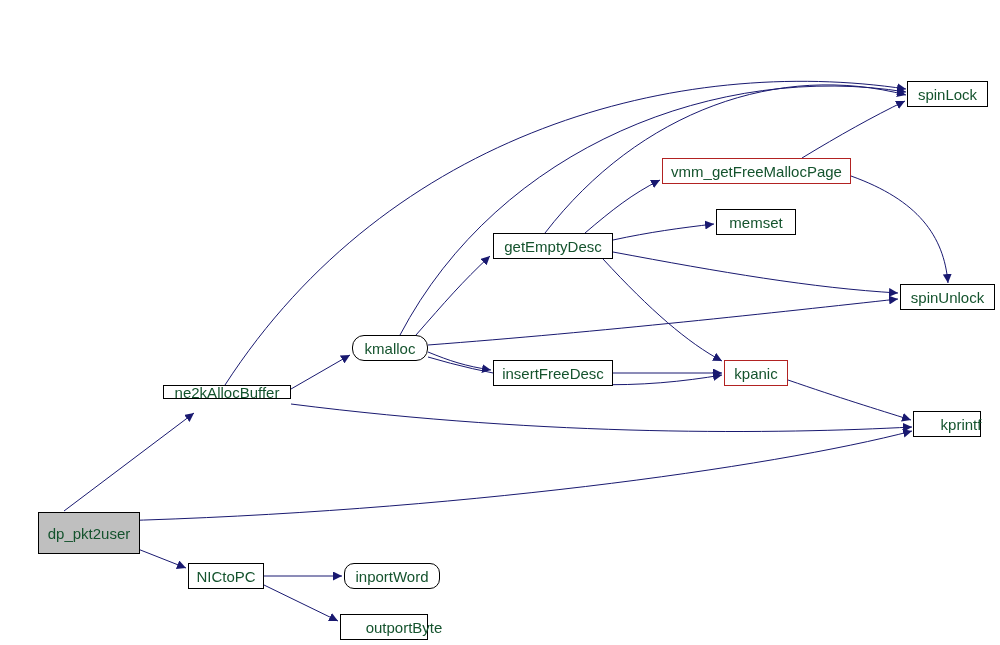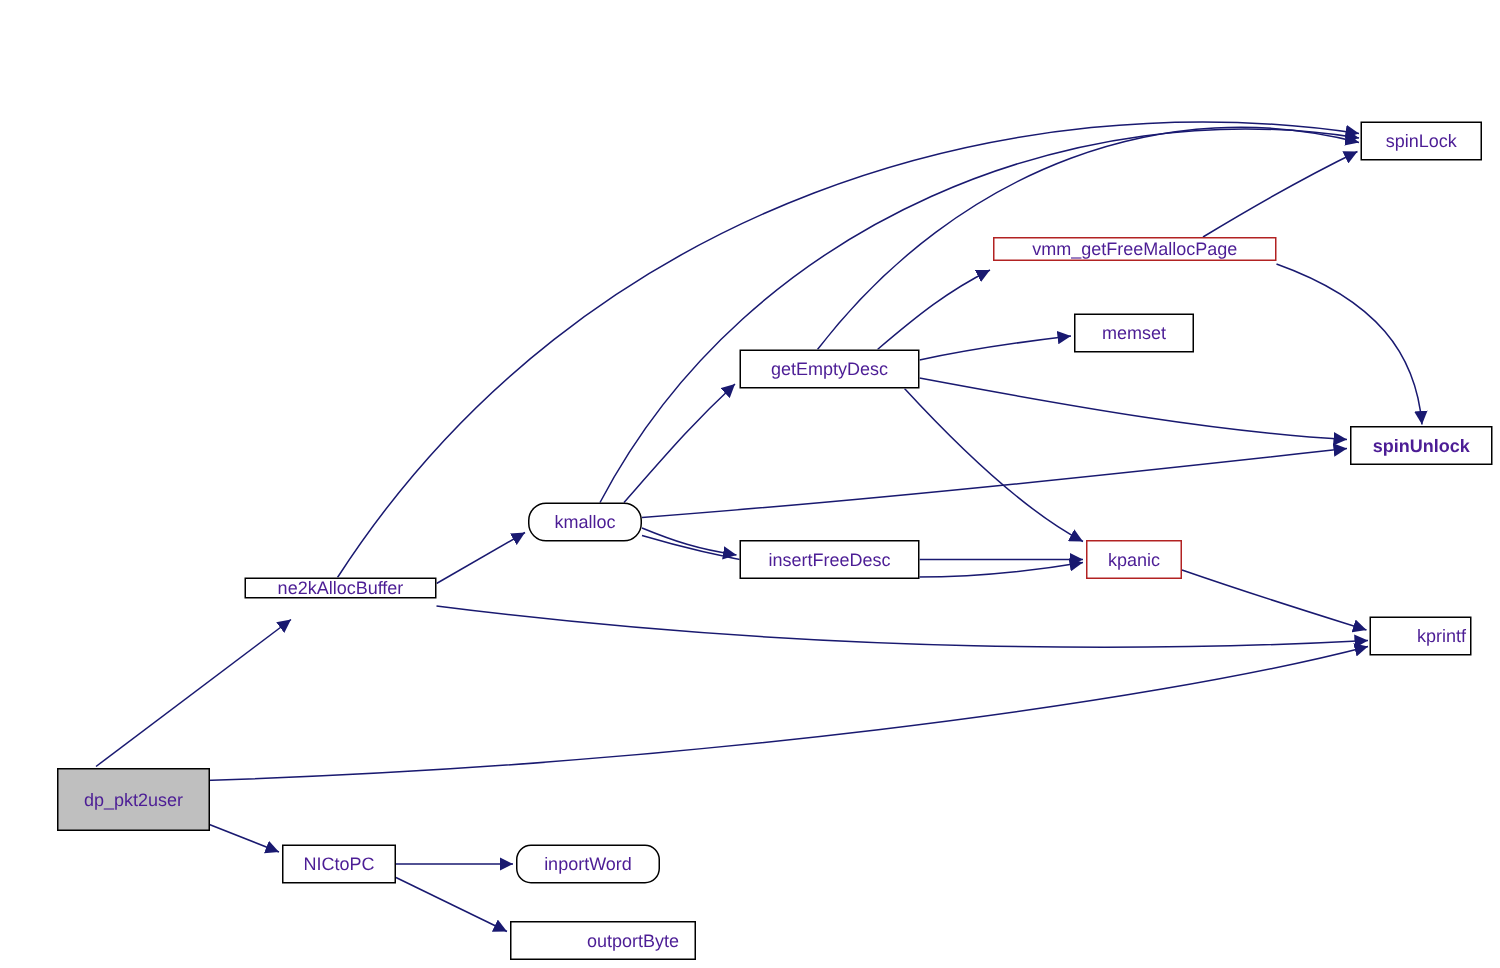--- a/index.html
+++ b/index.html
@@ -13,23 +13,23 @@
   }
   .canvas svg{position:absolute;left:0;top:0;}
   .node{
     position:absolute;
     box-sizing:border-box;
     display:flex;
     align-items:center;
     justify-content:center;
     border:1px solid #000;
     background:#fff;
-    font-size:12px;
+    font-size:15px;
     line-height:1;
-    color:#4c1d95;
+    color:#14532d;
     white-space:nowrap;
     cursor:pointer;
   }
 </style>
 </head>
 <body>
 
 <div class="canvas" style="background: rgb(255, 255, 255);">
   <svg id="edges" width="1000" height="645">
     <defs>
@@ -57,23 +57,23 @@
       <path d="M613,252 C720,272 812,288 898,293" fill="none" stroke="#191970" stroke-width="1" marker-end="url(#arrowhead)"></path>
       <path d="M613,373 L722,373" fill="none" stroke="#191970" stroke-width="1" marker-end="url(#arrowhead)"></path>
       <path d="M802,158 C840,135 872,117 905,101" fill="none" stroke="#191970" stroke-width="1" marker-end="url(#arrowhead)"></path>
       <path d="M851,176 C918,200 944,236 948,283" fill="none" stroke="#191970" stroke-width="1" marker-end="url(#arrowhead)"></path>
       <path d="M788,380 C840,398 876,409 911,420" fill="none" stroke="#191970" stroke-width="1" marker-end="url(#arrowhead)"></path>
     </svg>
 <div class="node" style="left: 10px; top: 512px; width: 102px; height: 42px; background: rgb(191, 191, 191); border-color: rgb(0, 0, 0); margin-left: 28px;">dp_pkt2user</div>
     <div class="node" style="left: 163px; top: 385px; width: 128px; height: 14px; background: rgb(255, 255, 255); border-color: rgb(0, 0, 0);">ne2kAllocBuffer</div>
     <div class="node" style="left: 188px; top: 563px; width: 76px; height: 26px; background: rgb(255, 255, 255); border-color: rgb(0, 0, 0);">NICtoPC</div>
     <div class="node" style="left: 344px; top: 563px; width: 96px; height: 26px; background: rgb(255, 255, 255); border-color: rgb(0, 0, 0); border-radius: 10px;">inportWord</div>
-    <div class="node" style="left: 340px; top: 614px; width: 124px; height: 26px; background: rgb(255, 255, 255); border-color: rgb(0, 0, 0); padding-left: 40px;">outportByte</div>
+    <div class="node" style="left: 340px; top: 614px; width: 88px; height: 26px; background: rgb(255, 255, 255); border-color: rgb(0, 0, 0); padding-left: 40px;">outportByte</div>
     <div class="node" style="left: 352px; top: 335px; width: 76px; height: 26px; background: rgb(255, 255, 255); border-color: rgb(0, 0, 0); border-radius: 12px;">kmalloc</div>
     <div class="node" style="left: 493px; top: 360px; width: 120px; height: 26px; background: rgb(255, 255, 255); border-color: rgb(0, 0, 0);">insertFreeDesc</div>
     <div class="node" style="left: 493px; top: 233px; width: 120px; height: 26px; background: rgb(255, 255, 255); border-color: rgb(0, 0, 0);">getEmptyDesc</div>
-    <div class="node" style="left: 662px; top: 158px; width: 189px; height: 16px; background: rgb(255, 255, 255); border-color: rgb(178, 34, 34);">vmm_getFreeMallocPage</div>
+    <div class="node" style="left: 662px; top: 158px; width: 189px; height: 26px; background: rgb(255, 255, 255); border-color: rgb(178, 34, 34);">vmm_getFreeMallocPage</div>
     <div class="node" style="left: 716px; top: 209px; width: 80px; height: 26px; background: rgb(255, 255, 255); border-color: rgb(0, 0, 0);">memset</div>
     <div class="node" style="left: 724px; top: 360px; width: 64px; height: 26px; background: rgb(255, 255, 255); border-color: rgb(178, 34, 34);">kpanic</div>
     <div class="node" style="left: 907px; top: 81px; width: 81px; height: 26px; background: rgb(255, 255, 255); border-color: rgb(0, 0, 0);">spinLock</div>
-    <div class="node" style="left: 900px; top: 284px; width: 95px; height: 26px; background: rgb(255, 255, 255); border-color: rgb(0, 0, 0); font-weight: bold;">spinUnlock</div>
+    <div class="node" style="left: 900px; top: 284px; width: 95px; height: 26px; background: rgb(255, 255, 255); border-color: rgb(0, 0, 0);">spinUnlock</div>
     <div class="node" style="left: 913px; top: 411px; width: 68px; height: 26px; background: rgb(255, 255, 255); border-color: rgb(0, 0, 0); padding-left: 28px;">kprintf</div>
   </div>
 
 </body></html>

